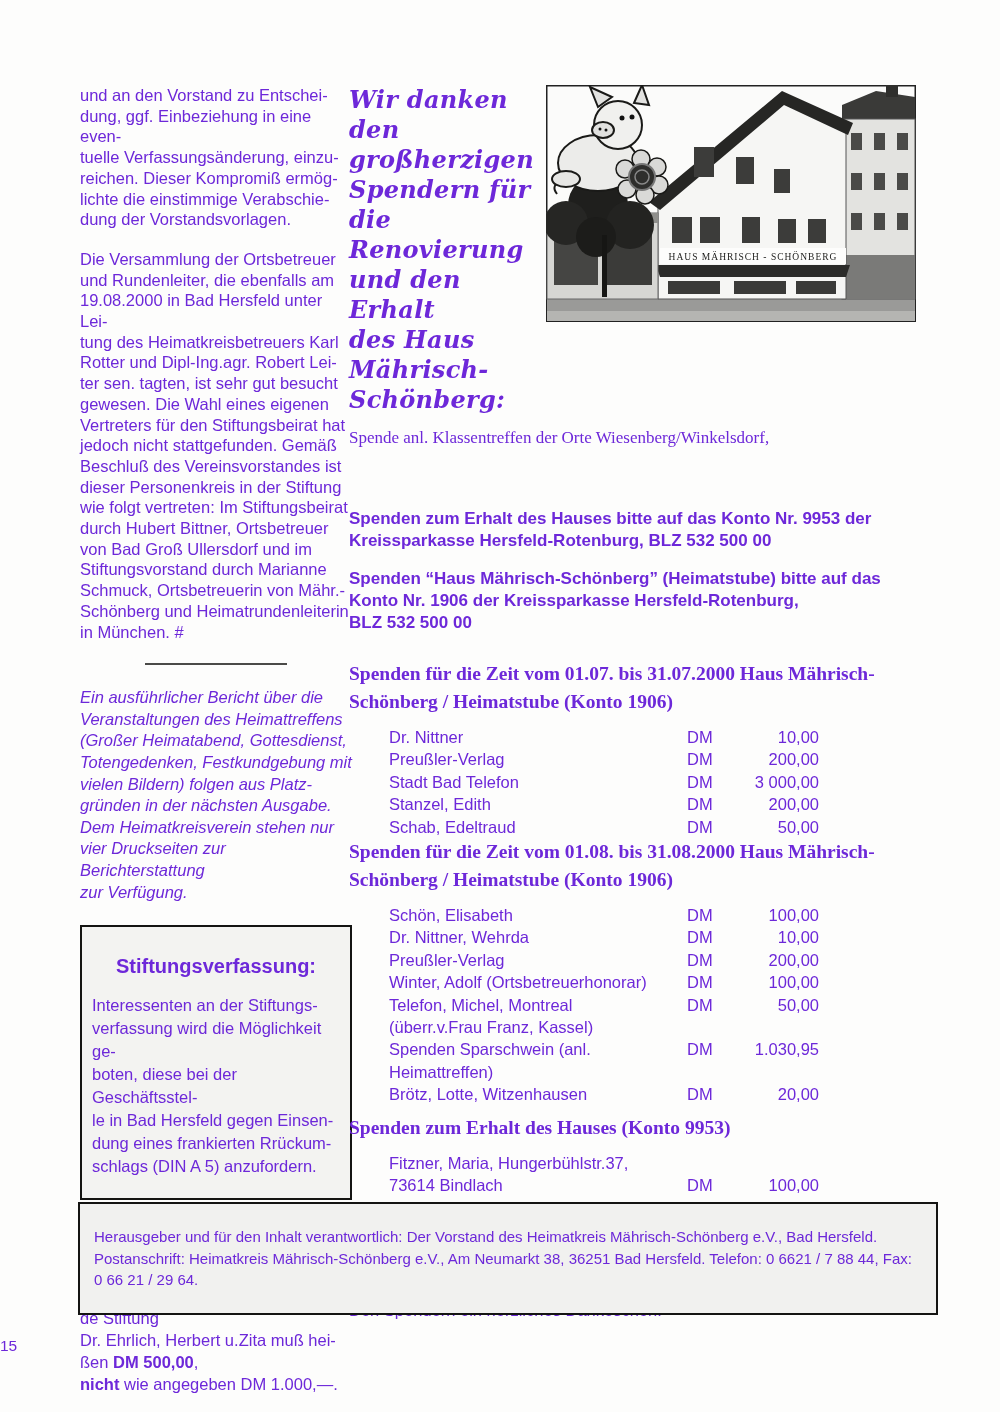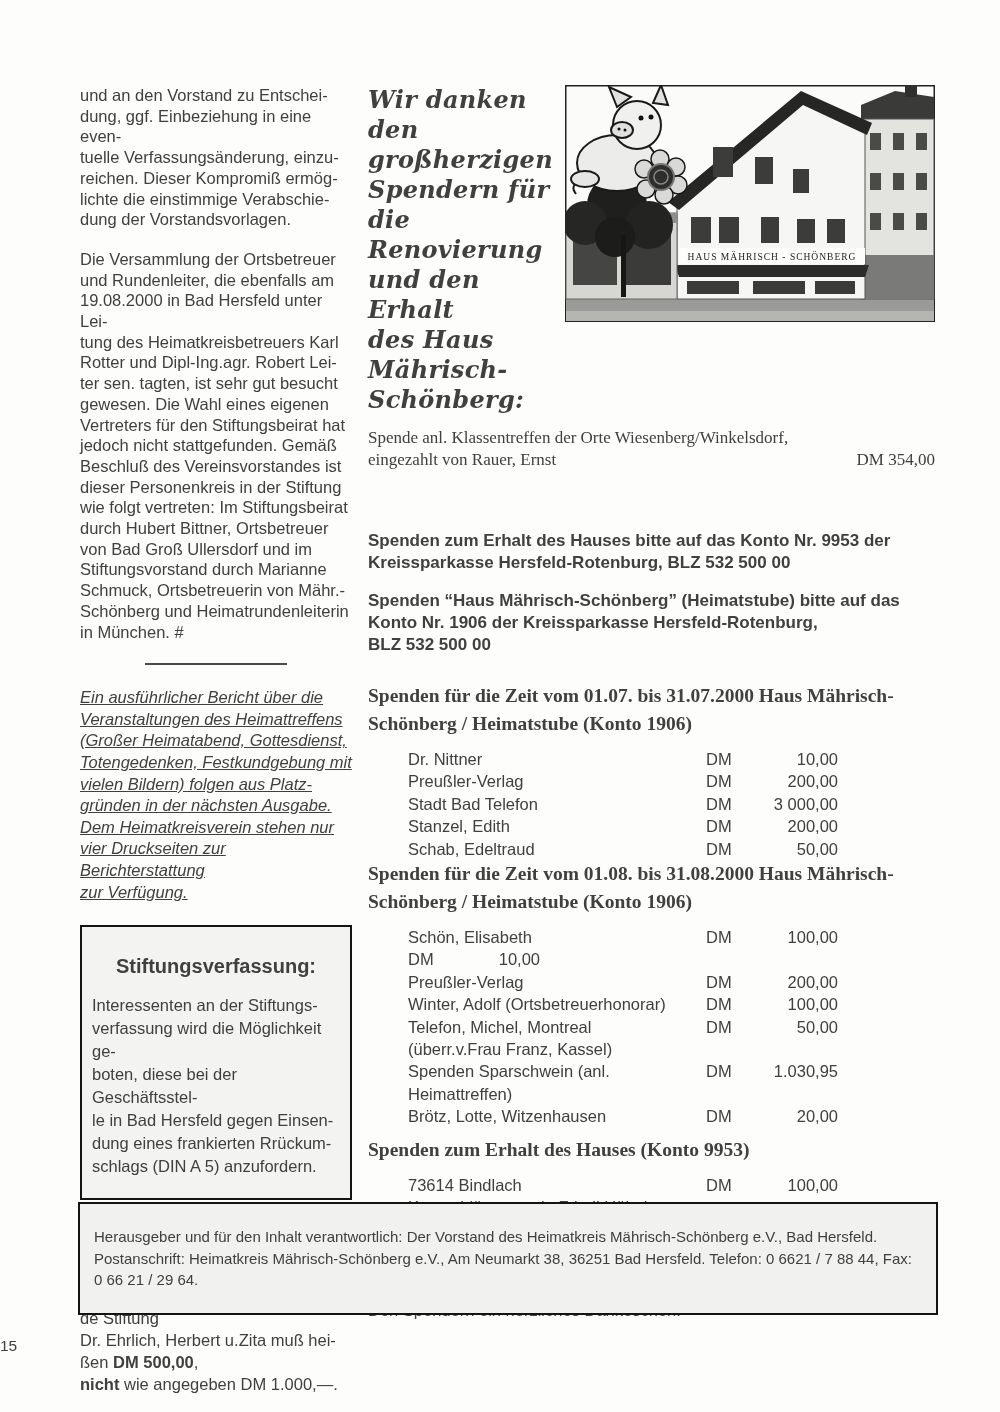--- a/index.html
+++ b/index.html
@@ -1,34 +1,34 @@
 <!DOCTYPE html>
 <html><head>
 <meta charset="utf-8">
 <style>
   html,body{margin:0;padding:0;background:#9a9a9a;}
-  .page{position:relative;width:1000px;height:1412px;background:#fdfdfc;color:#404040;
+  .page{position:relative;width:1000px;height:1412px;background:#fdfdfc;color:#6d28d9;
         font-family:"Liberation Sans",sans-serif;overflow:hidden;}
 
   
   .col-left{position:absolute;left:80px;top:85px;width:272px;}
   .body-text{margin:0;font-size:16.5px;line-height:20.7px;white-space:pre-line;}
   .para1{margin-bottom:19px;}
   .divider{width:142px;border-top:2px solid #4a4a48;margin:21px auto 0;}
   .divider2{margin-top:45px;}
-  .italic-para{margin-top:22px;font-style:italic;line-height:21.6px;text-decoration:underline;}
+  .italic-para{margin-top:22px;font-style:italic;line-height:21.6px;}
   .stiftung-box{margin-top:22px;border:2px solid #141412;background:#f3f3f1;padding:28px 10px 20px;}
   .box-heading{font-weight:bold;font-size:20px;text-align:center;margin-bottom:16px;}
   .box-body{line-height:23px;}
   .b-heading{font-weight:bold;font-size:17px;margin:16px 0 2px;}
   .berichtigung-body{line-height:22px;}
   .bold{font-weight:bold;}
 
   
-  .col-right{position:absolute;left:368px;top:85px;width:567px;}
+  .col-right{position:absolute;left:349px;top:85px;width:567px;}
   .dedication{width:200px;font-family:"DejaVu Serif",serif;font-style:italic;font-weight:bold;
               font-size:24px;line-height:30px;letter-spacing:.3px;white-space:pre-line;}
   .photo{position:absolute;top:0;right:0;width:370px;height:237px;display:block;}
   .caption{margin-top:12px;font-family:"Liberation Serif",serif;font-size:17px;line-height:22px;}
   .caption-row{display:flex;justify-content:space-between;}
   .konto{font-weight:bold;font-size:17px;line-height:22px;white-space:pre-line;margin:0;}
   .konto1{margin-top:59px;}
   .konto2{margin-top:16px;}
   .section-heading{font-family:"Liberation Serif",serif;font-weight:bold;font-size:19.5px;
                    line-height:28px;white-space:pre-line;margin:0;}
@@ -194,24 +194,20 @@
         <circle cx="99" cy="110" r="9" fill="#d9d9d7" stroke="#1a1a18" stroke-width="1.5"></circle>
         <circle cx="81" cy="104" r="9" fill="#d9d9d7" stroke="#1a1a18" stroke-width="1.5"></circle>
         <circle cx="79" cy="84" r="9" fill="#d9d9d7" stroke="#1a1a18" stroke-width="1.5"></circle>
         <circle cx="96" cy="92" r="13" fill="#2e2e2c" stroke="#777" stroke-width="2"></circle>
         <circle cx="96" cy="92" r="7" fill="none" stroke="#888" stroke-width="1.5"></circle>
       </g>
     </svg>
 
     <div class="caption">
       <div>Spende anl. Klassentreffen der Orte Wiesenberg/Winkelsdorf,</div>
-      <div class="caption-row">
-        <span>eingezahlt  von Rauer, Ernst</span>
-        <span>DM  354,00</span>
-      </div>
     </div>
 
     <p class="konto konto1">Spenden zum Erhalt des Hauses bitte auf das Konto Nr. 9953 der
 Kreissparkasse Hersfeld-Rotenburg, BLZ 532 500 00</p>
     <p class="konto konto2">Spenden “Haus Mährisch-Schönberg” (Heimatstube) bitte auf das
 Konto Nr. 1906 der Kreissparkasse Hersfeld-Rotenburg,
 BLZ 532 500 00</p>
 
     <h3 class="section-heading sh1">Spenden für die Zeit vom 01.07. bis 31.07.2000 Haus Mährisch-
 Schönberg / Heimatstube (Konto 1906)</h3>
@@ -245,20 +241,21 @@
 
     <h3 class="section-heading sh2">Spenden für die Zeit vom 01.08. bis 31.08.2000 Haus Mährisch-
 Schönberg / Heimatstube (Konto 1906)</h3>
     <div class="donation-table">
       <div class="t-row">
           <span class="t-name">Schön, Elisabeth</span>
           <span class="t-dm">DM</span>
           <span class="t-amt">100,00</span>
         </div>
       <div class="t-row">
+          <span class="t-name">Dr. Nittner, Wehrda</span>
           <span class="t-dm">DM</span>
           <span class="t-amt">10,00</span>
         </div>
       <div class="t-row">
           <span class="t-name">Preußler-Verlag</span>
           <span class="t-dm">DM</span>
           <span class="t-amt">200,00</span>
         </div>
       <div class="t-row">
           <span class="t-name">Winter, Adolf (Ortsbetreuerhonorar)</span>
@@ -283,20 +280,21 @@
       <div class="t-row">
           <span class="t-name">Brötz, Lotte, Witzenhausen</span>
           <span class="t-dm">DM</span>
           <span class="t-amt">20,00</span>
         </div>
     </div>
 
     <h3 class="section-heading sh3">Spenden zum Erhalt des Hauses (Konto 9953)</h3>
     <div class="donation-table">
       <div class="t-row">
+          <span class="t-name">Fitzner, Maria, Hungerbühlstr.37,</span>
           <span class="t-dm"></span>
           <span class="t-amt"></span>
         </div>
       <div class="t-row">
           <span class="t-name">73614 Bindlach</span>
           <span class="t-dm">DM</span>
           <span class="t-amt">100,00</span>
         </div>
       <div class="t-row">
           <span class="t-name">Kranzablösespende Friedl Hübel Heimatrunde</span>

